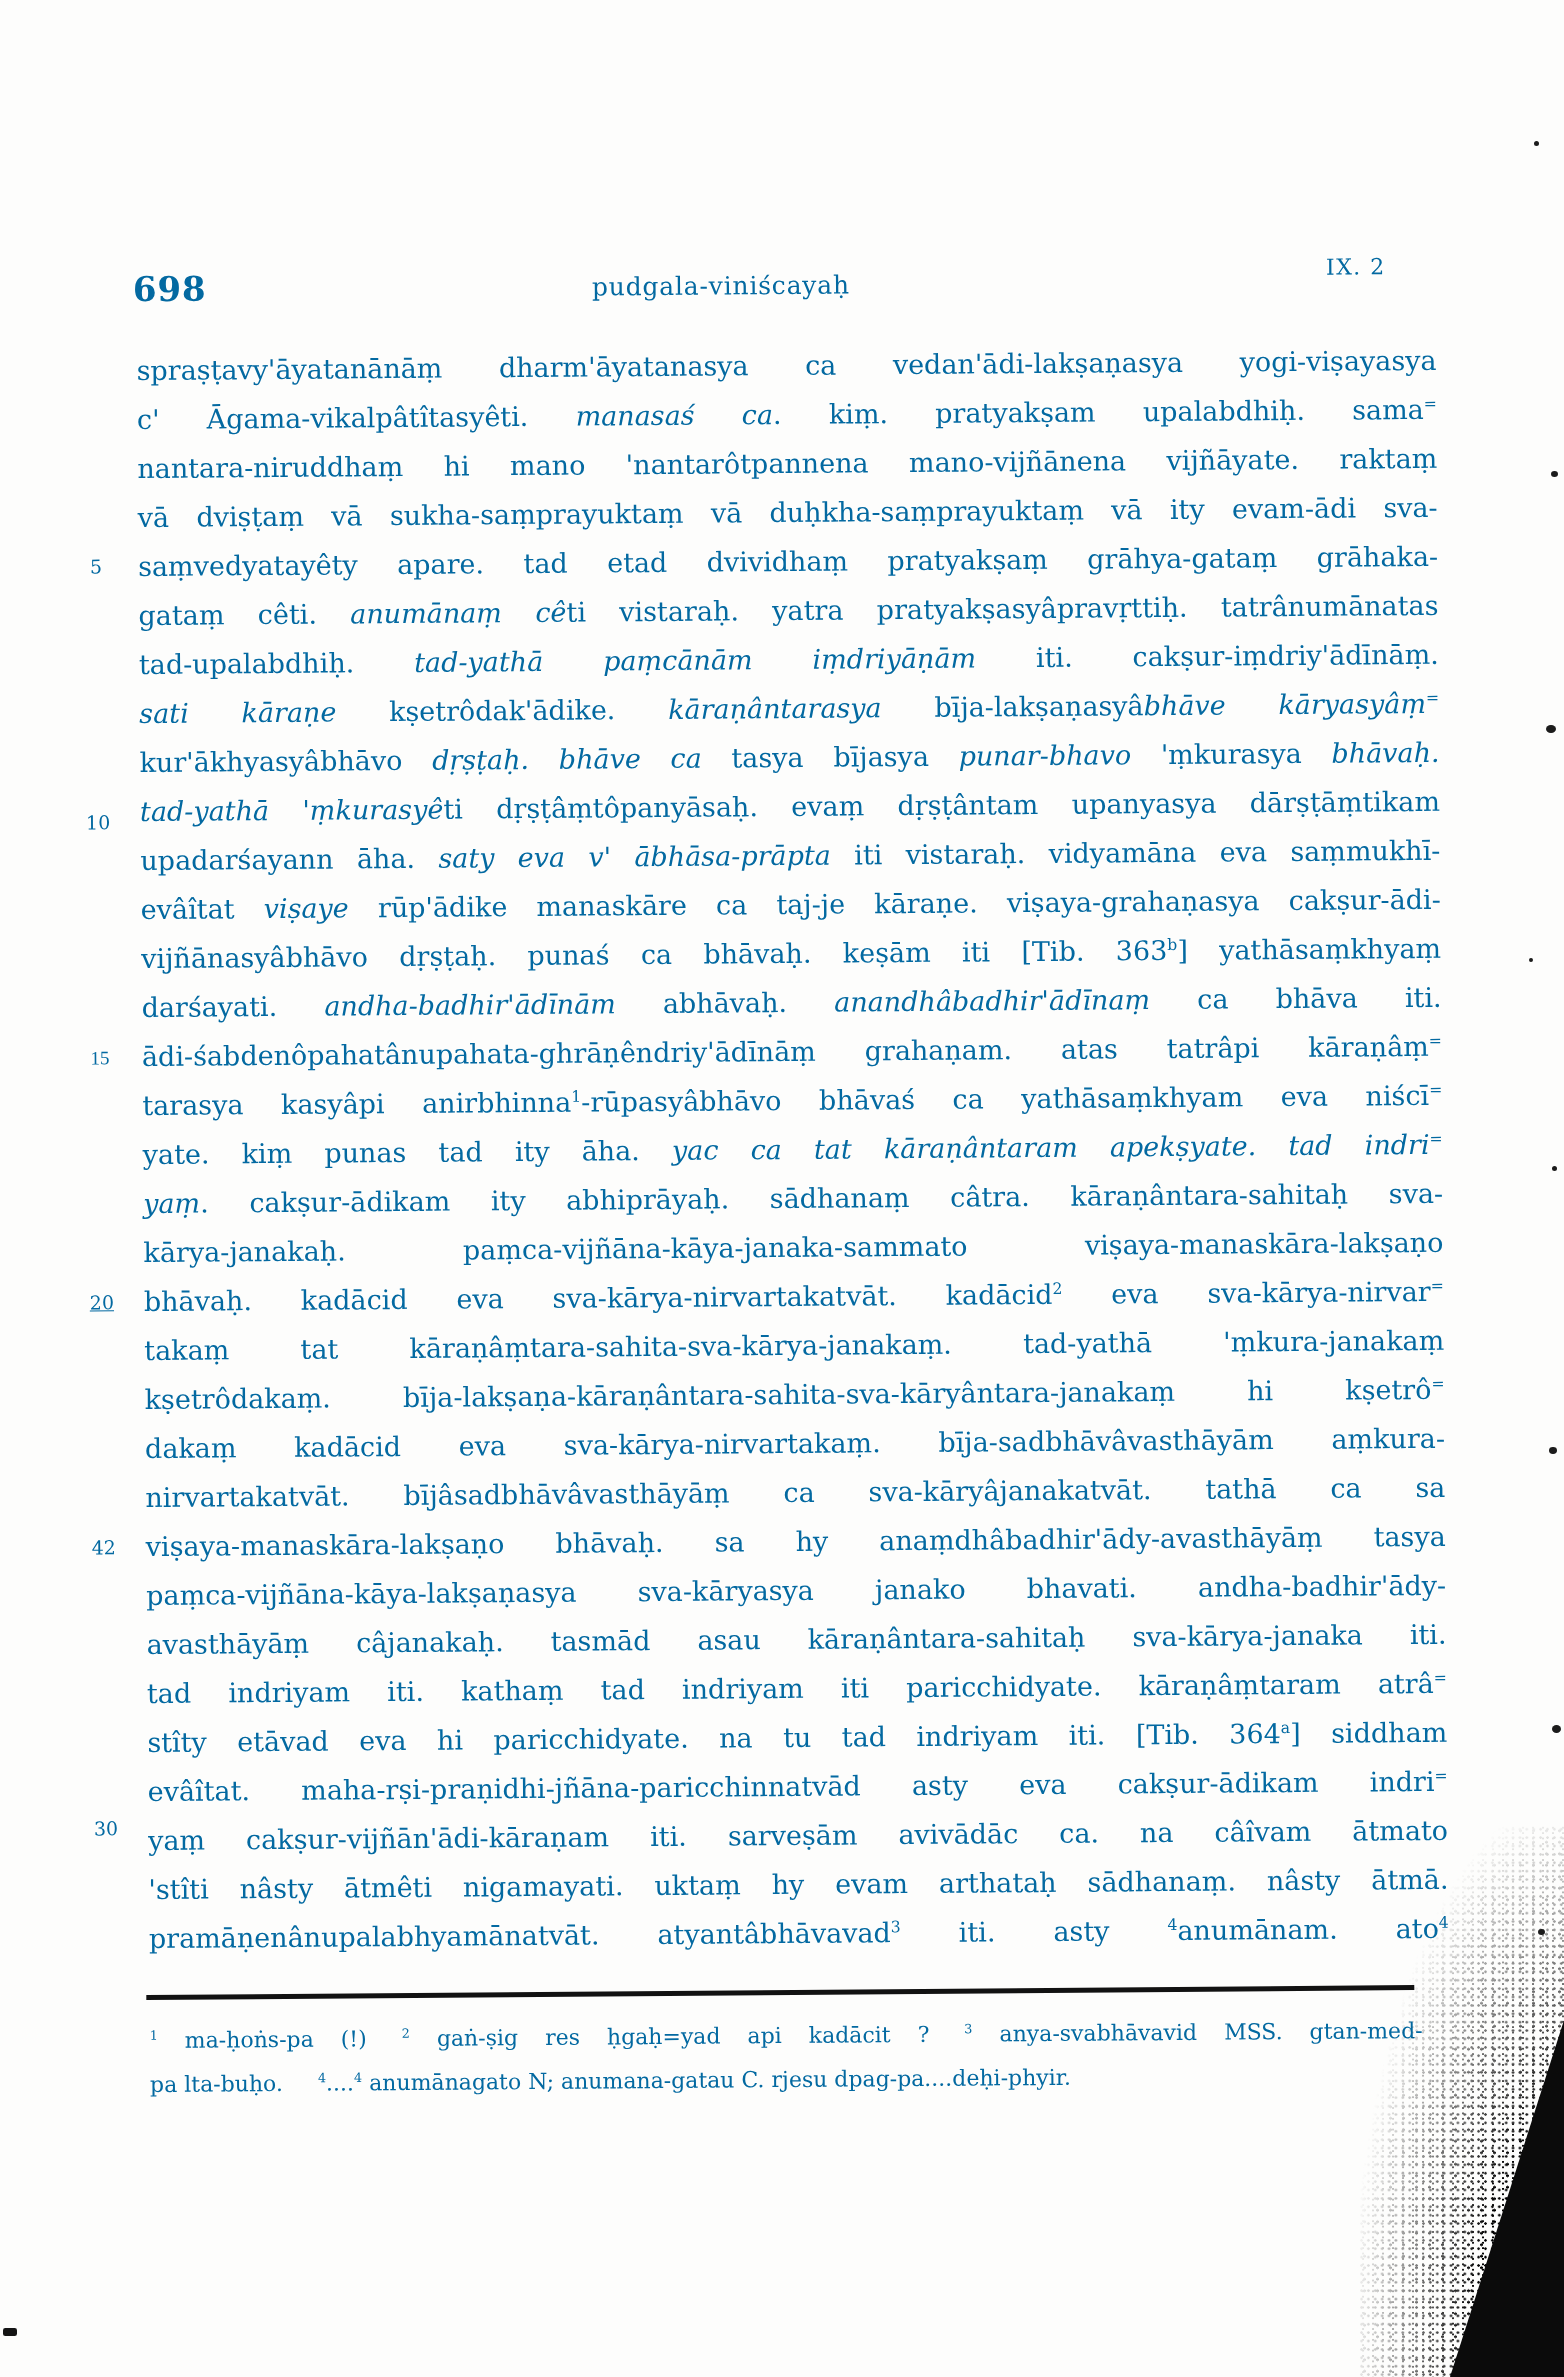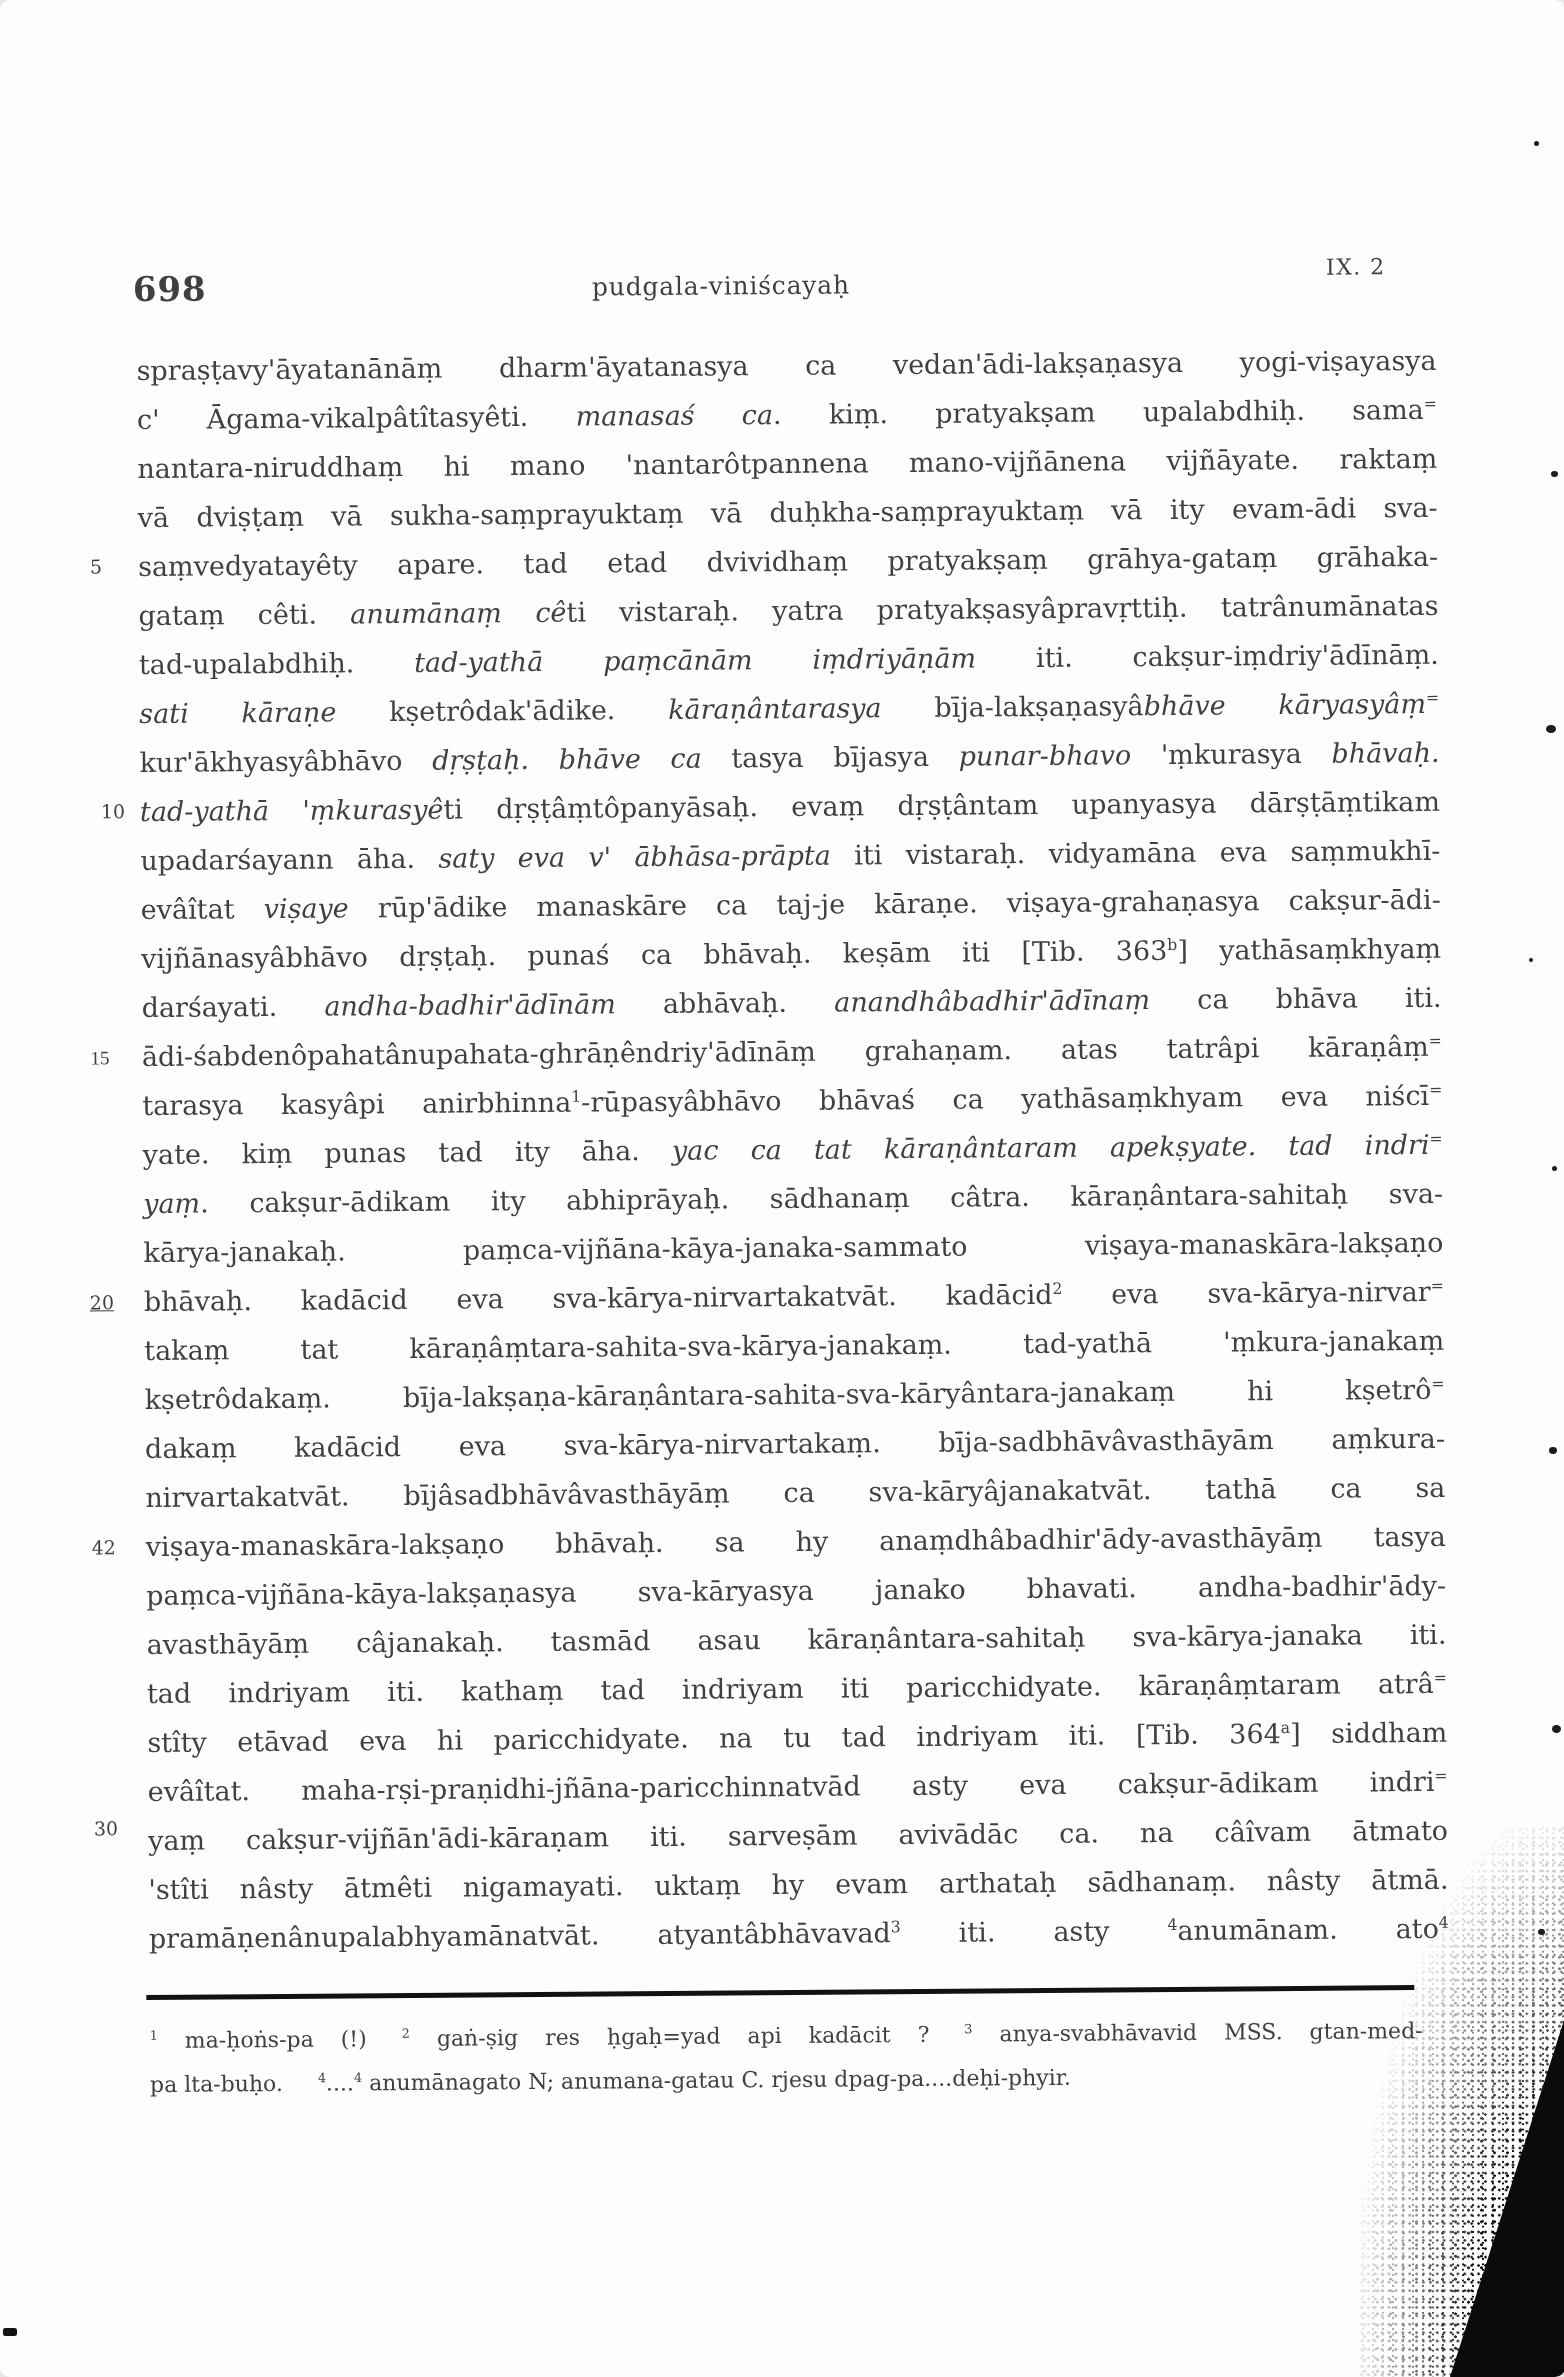--- a/index.html
+++ b/index.html
@@ -40,30 +40,30 @@
     background-size:6.9px 8.4px, 10px 5.4px, 13px 11.5px;
     -webkit-mask-image:radial-gradient(ellipse at 100% 100%, #000 32%, transparent 74%);
     mask-image:radial-gradient(ellipse at 100% 100%, #000 32%, transparent 74%);
   }
   .speck{position:absolute;background:#1c1c1c;border-radius:50%;}
   .smudge{position:absolute;background:#141414;}
 </style>
 </head>
 <body>
 
-<div class="page" style="background: rgb(253, 253, 252); color: #404040; border-radius: 10px;">
+<div class="page" style="background: rgb(253, 253, 252); color: #0369a1;">
   <div class="tilt">
 
     <div class="pageno">698</div>
     <div class="running">pudgala-viniścayaḥ</div>
     <div class="section">IX. 2</div>
 
     <div class="margin-nums">
         <div class="mnum" style="top: 196px;">5</div>
-        <div class="mnum" style="top: 441px; text-align: right;">10</div>
+        <div class="mnum" style="top: 452px;">10</div>
         <div class="mnum" style="top: 687px; font-family: Liberation Serif, serif;">15</div>
         <div class="mnum" style="top: 932px; text-decoration: underline;">20</div>
         <div class="mnum" style="top: 1177px;">42</div>
         <div class="mnum" style="top: 1458px;">30</div>
       </div>
 
     <div class="bodytext">
         <div class="line"><span class="">spraṣṭavy'āyatanānāṃ dharm'āyatanasya ca vedan'ādi-lakṣaṇasya yogi-viṣayasya</span></div>
         <div class="line"><span class="">c' Āgama-vikalpâtîtasyêti. </span><span class="it">manasaś ca</span><span class="">. kiṃ. pratyakṣam upalabdhiḥ. sama</span><span class="sup">=</span></div>
         <div class="line"><span class="">nantara-niruddhaṃ hi mano 'nantarôtpannena mano-vijñānena vijñāyate. raktaṃ</span></div>

